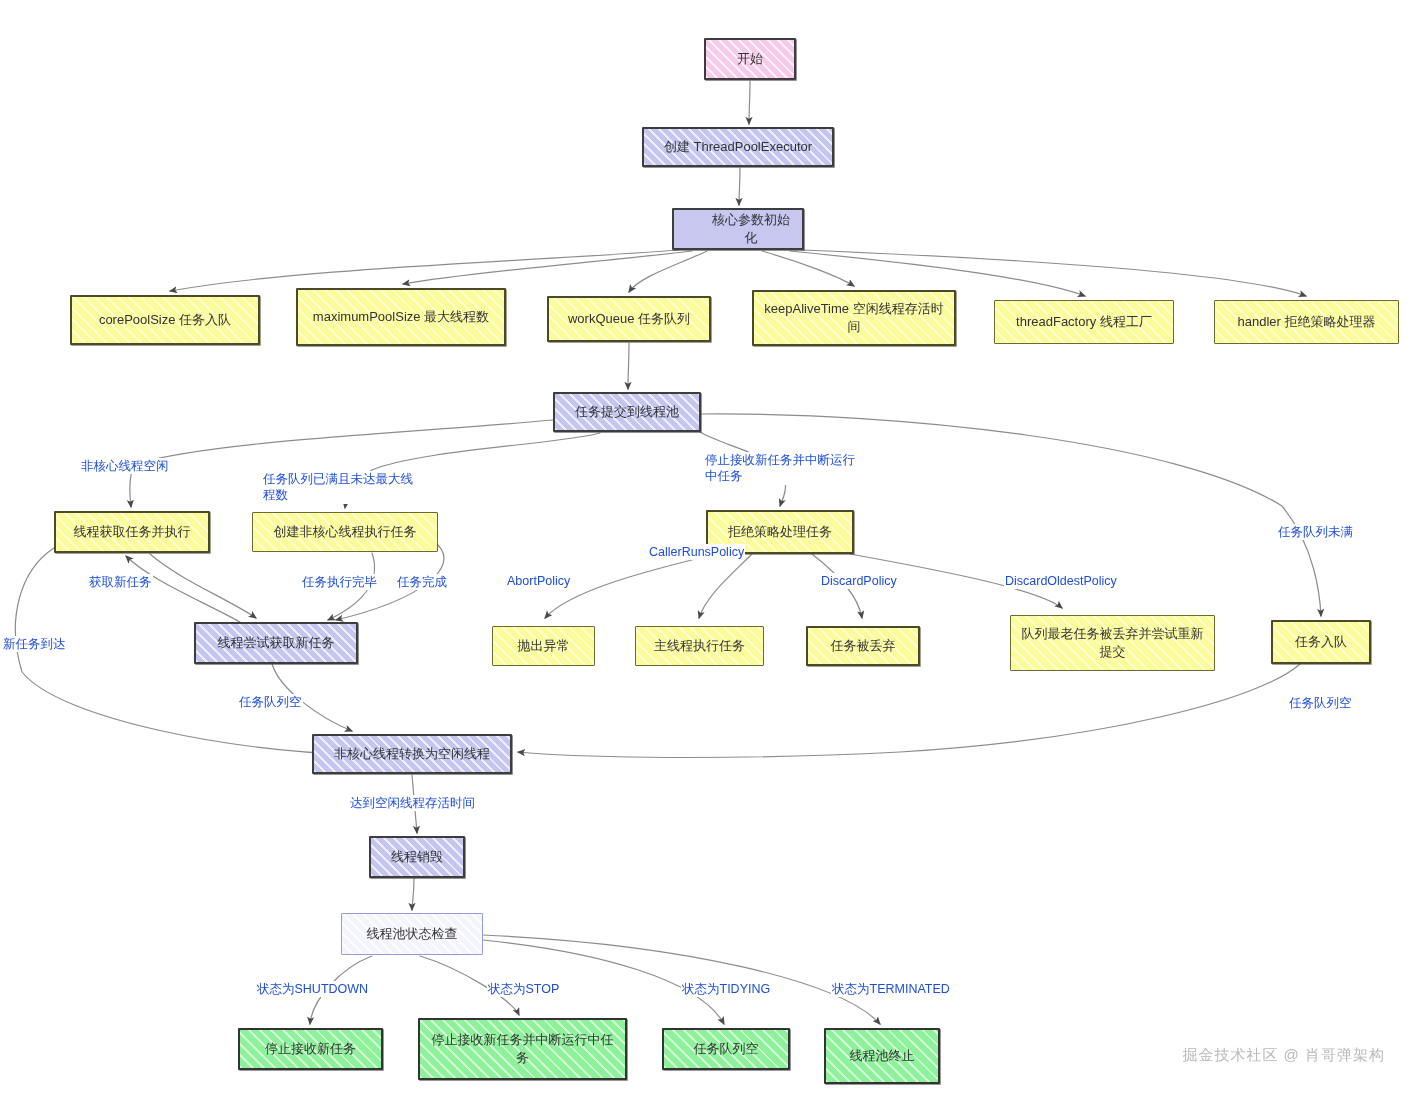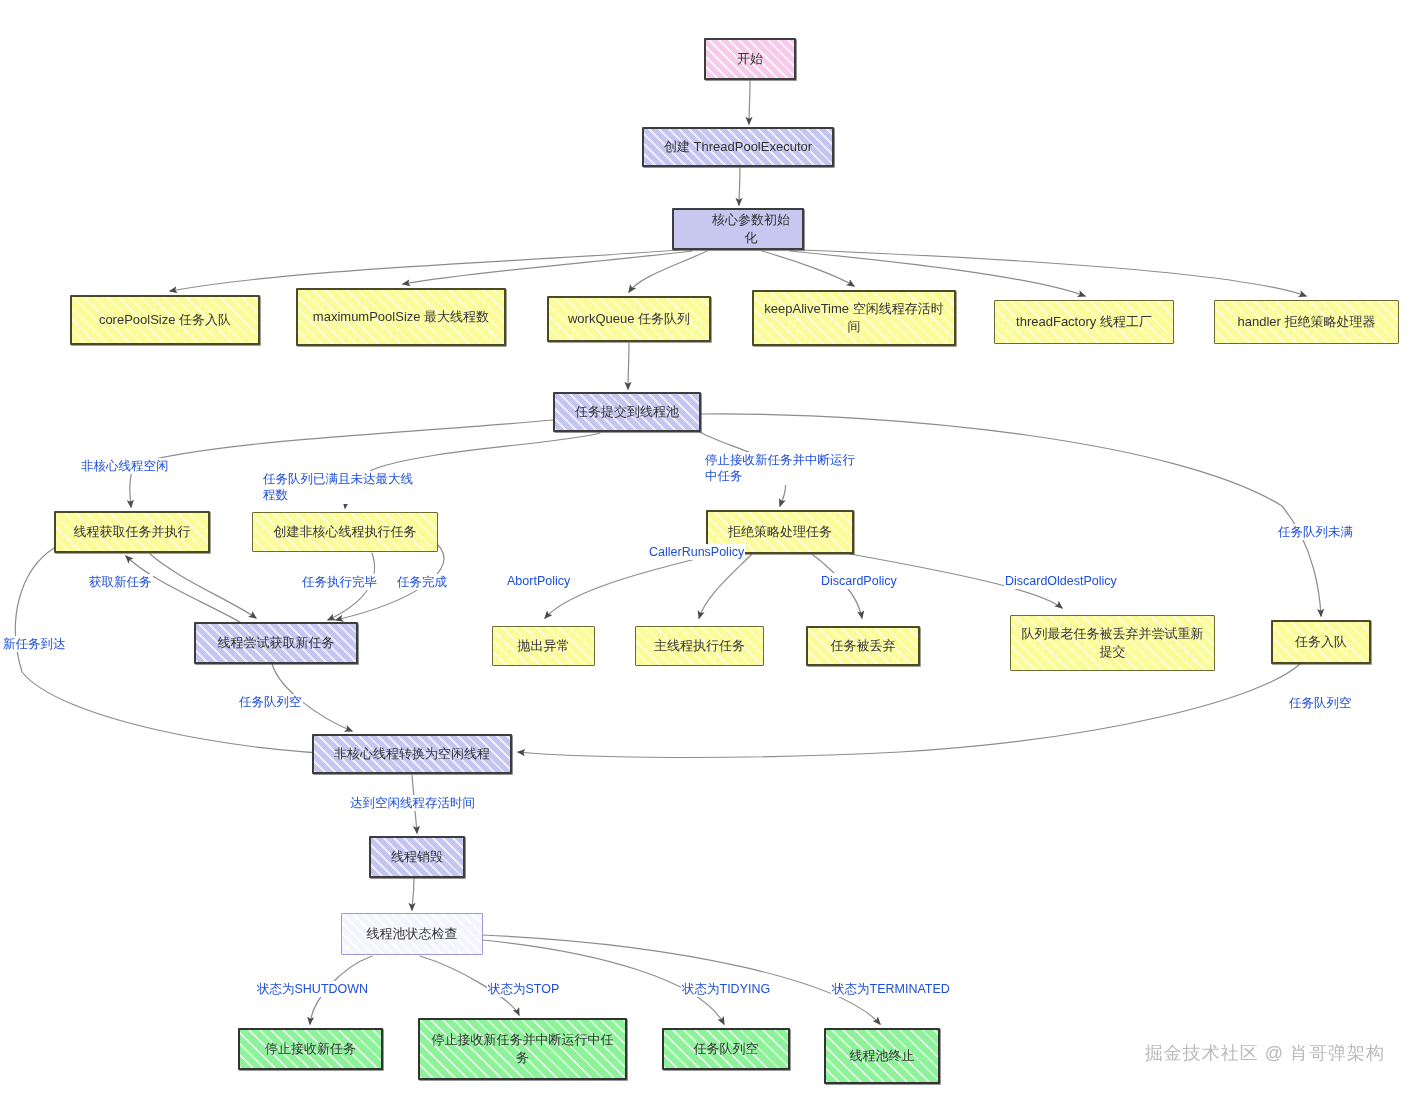--- a/index.html
+++ b/index.html
@@ -102,21 +102,21 @@
     padding: 0 1px;
   }
   .edge-label.wrap {
     white-space: normal;
     width: 150px;
   }
   #watermark {
     position: absolute;
     right: 28px;
     bottom: 28px;
-    font-size: 18px;
+    font-size: 15px;
     color: #b9b9b9;
     letter-spacing: 1px;
     white-space: nowrap;
   }
 </style>
 </head>
 <body>
 
 <div id="canvas">
 

